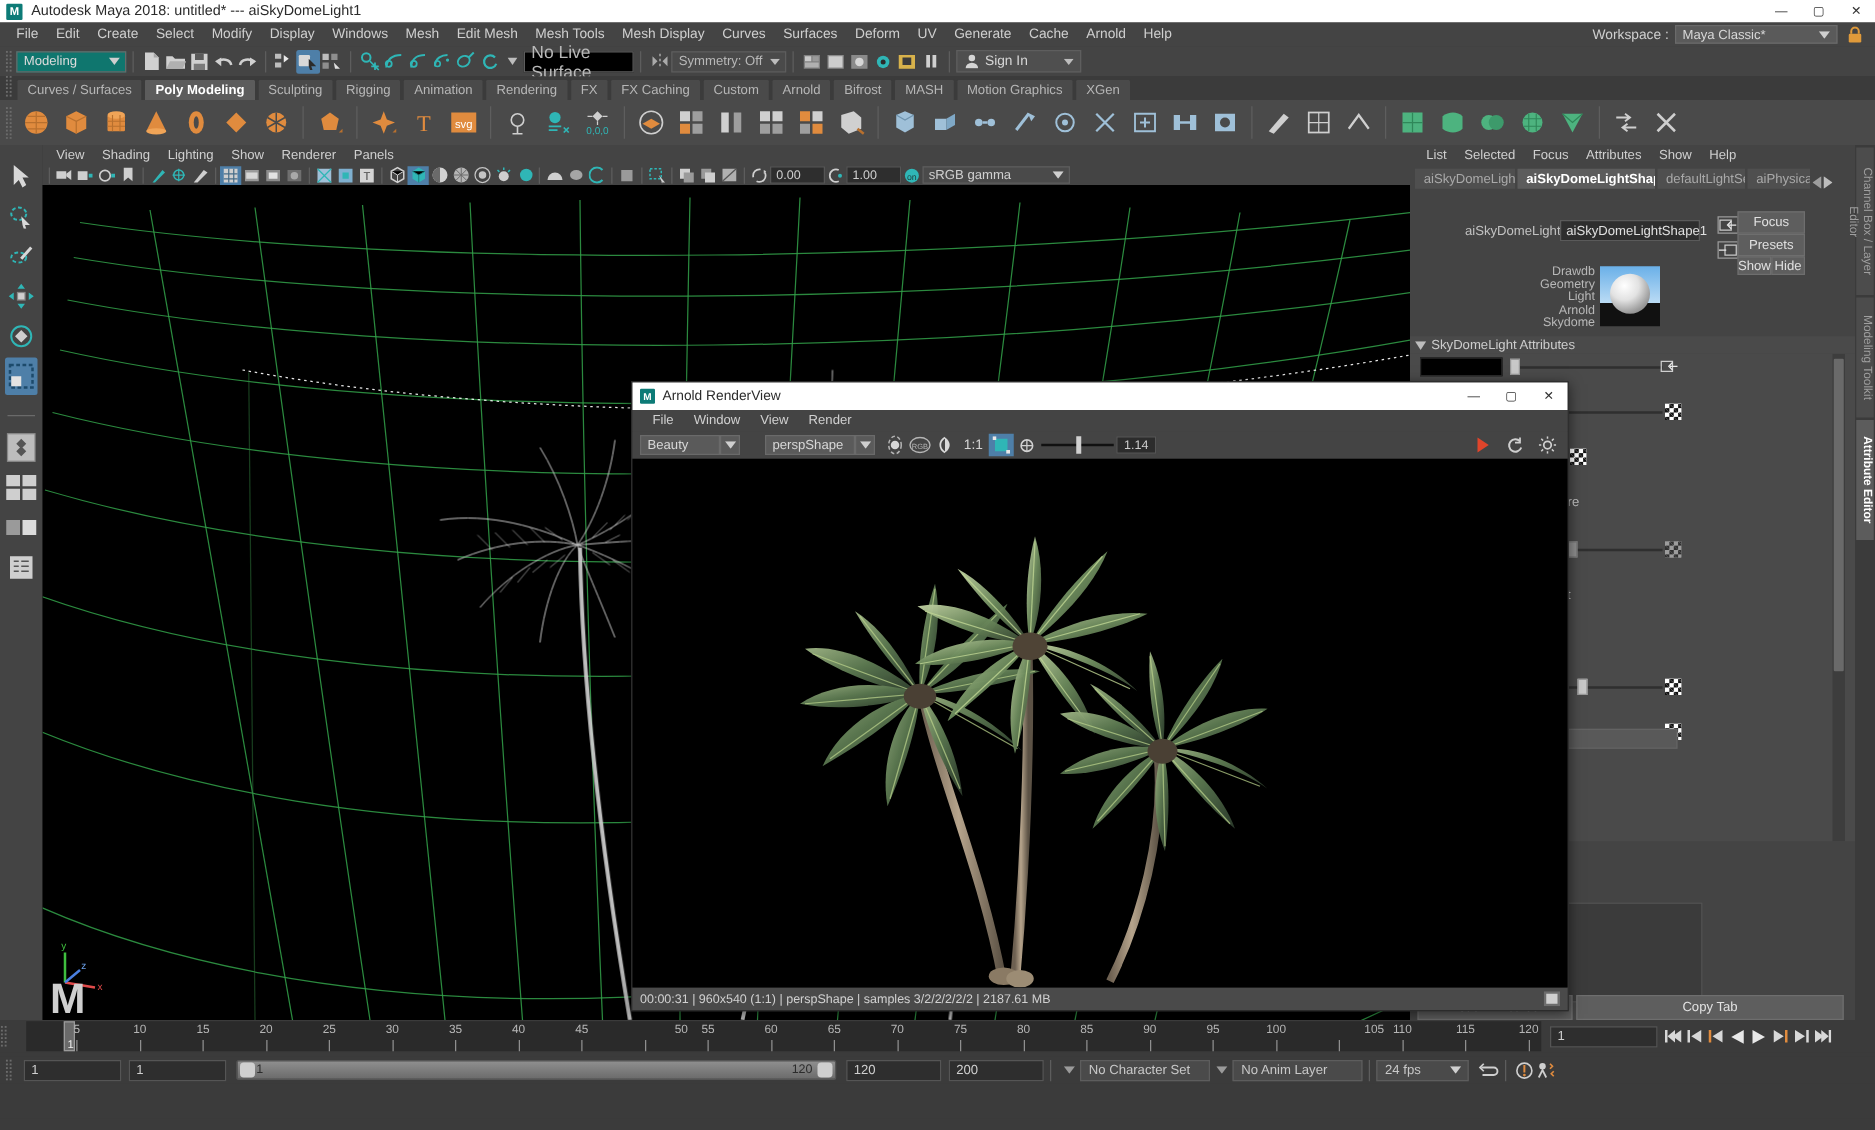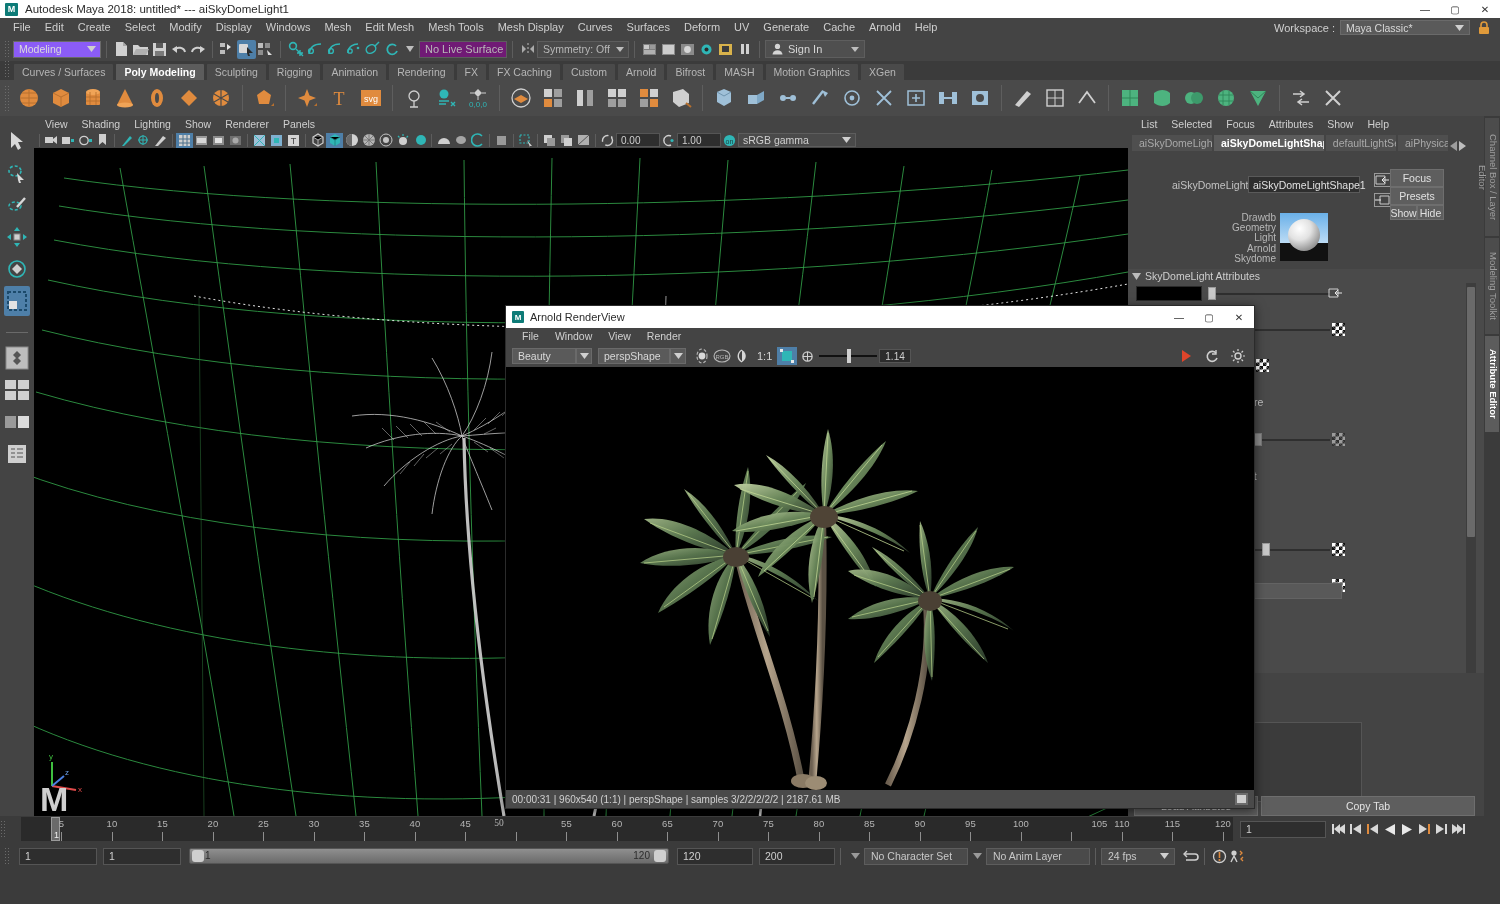--- a/index.html
+++ b/index.html
@@ -39,29 +39,29 @@
   .ws-lock{ width:16px;height:16px;margin-left:6px;margin-right:4px;display:flex;align-items:center;justify-content:center;}
 
   
   .statusline{
     position:absolute; left:0; top:37px; width:1500px; height:24px;
     background:#444444; display:flex; align-items:center; padding-left:4px;
   }
   .grip{ width:6px;height:18px;
     background-image:radial-gradient(#6b6b6b 1px, transparent 1px);
     background-size:3px 3px; margin-right:3px; flex:0 0 6px;}
-  .mode-combo{ width:88px;height:17px;background:#8b5cf6;border:1px solid #696969;
+  .mode-combo{ width:88px;height:17px;background:#0f766e;border:1px solid #696969;
     display:flex;align-items:center;padding-left:5px;color:#dcdcdc;font-size:10.5px;position:relative;text-align:right;}
   .mode-combo .ar{ position:absolute;right:4px;}
   .sep{ width:1px;height:17px;background:#5d5d5d;margin:0 5px; flex:0 0 1px;}
   .ibtn{ width:19px;height:19px; display:flex;align-items:center;justify-content:center;
     flex:0 0 19px; border-radius:2px;}
   .ibtn.active{ background:#4e7fa8; }
-  .live-combo{ width:88px;height:17px;background:#701a75;border:1px solid #5d5d5d;
-    display:flex;align-items:center;padding-left:5px;color:#b8b8b8;font-size:11px;}
+  .live-combo{ width:88px;height:17px;background:#000000;border:1px solid #5d5d5d;
+    display:flex;align-items:center;padding-left:5px;color:#b8b8b8;font-size:14px;}
   .sym-combo{ width:92px;height:17px;background:#4a4a4a;border:1px solid #5d5d5d;
     display:flex;align-items:center;padding-left:5px;color:#b8b8b8;font-size:10.5px;position:relative;}
   .sym-combo .ar{position:absolute;right:4px;}
   .signin{ display:flex;align-items:center;height:18px;background:#4f4f4f;border:1px solid #5e5e5e;
     padding:0 6px;position:relative; width:100px;}
   .signin span.t{ color:#d6d6d6;font-size:11px;margin-left:5px;}
   .signin .ar{ position:absolute;right:5px; }
 
   
   .shelftabs{
@@ -1302,21 +1302,21 @@
     </div>
     <div class="arv-tools">
       <div class="arv-combo" style="width:64px;margin-left:2px;">
         <span>Beauty</span>
       </div>
       <div class="arv-tb" style="background:#5a5a5a;border:1px solid #6a6a6a;flex:0 0 16px;height:16px;">
         <svg width="9" height="6" viewBox="0 0 9 6">
             <path d="M0 0 L9 0 L4.5 6 Z" fill="#cfcfcf"></path>
           </svg>
         </div>
-      <div class="arv-combo" style="width:72px;margin-left:6px;">
+      <div class="arv-combo" style="width:72px;margin-left:20px;">
         <span>perspShape</span>
       </div>
       <div class="arv-tb" style="background:#5a5a5a;border:1px solid #6a6a6a;flex:0 0 16px;height:16px;">
         <svg width="9" height="6" viewBox="0 0 9 6">
             <path d="M0 0 L9 0 L4.5 6 Z" fill="#cfcfcf"></path>
           </svg>
         </div>
       <div class="arv-tb" style="margin-left:6px">
         <svg width="16" height="16" viewBox="0 0 16 16">
             <ellipse cx="8" cy="8" rx="5" ry="7" stroke="#b5b5b5" stroke-width="1.2" fill="none" stroke-dasharray="3 2"></ellipse>
@@ -1517,21 +1517,21 @@
         <div class="ts-lbl" style="left: 242.4px;">25</div>
         <div class="ts-tick" style="left: 292.9px;"></div>
         <div class="ts-lbl" style="left: 292.9px;">30</div>
         <div class="ts-tick" style="left: 343.4px;"></div>
         <div class="ts-lbl" style="left: 343.4px;">35</div>
         <div class="ts-tick" style="left: 393.9px;"></div>
         <div class="ts-lbl" style="left: 393.9px;">40</div>
         <div class="ts-tick" style="left: 444.4px;"></div>
         <div class="ts-lbl" style="left: 444.4px;">45</div>
         <div class="ts-tick" style="left: 494.9px;"></div>
-        <div class="ts-lbl" style="left: 478px; font-family: Liberation Serif, serif;">50</div>
+        <div class="ts-lbl" style="left: 524px;">50</div>
         <div class="ts-tick" style="left: 545.4px;"></div>
         <div class="ts-lbl" style="left: 545.4px;">55</div>
         <div class="ts-tick" style="left: 595.9px;"></div>
         <div class="ts-lbl" style="left: 595.9px;">60</div>
         <div class="ts-tick" style="left: 646.4px;"></div>
         <div class="ts-lbl" style="left: 646.4px;">65</div>
         <div class="ts-tick" style="left: 696.9px;"></div>
         <div class="ts-lbl" style="left: 696.9px;">70</div>
         <div class="ts-tick" style="left: 747.4px;"></div>
         <div class="ts-lbl" style="left: 747.4px;">75</div>

